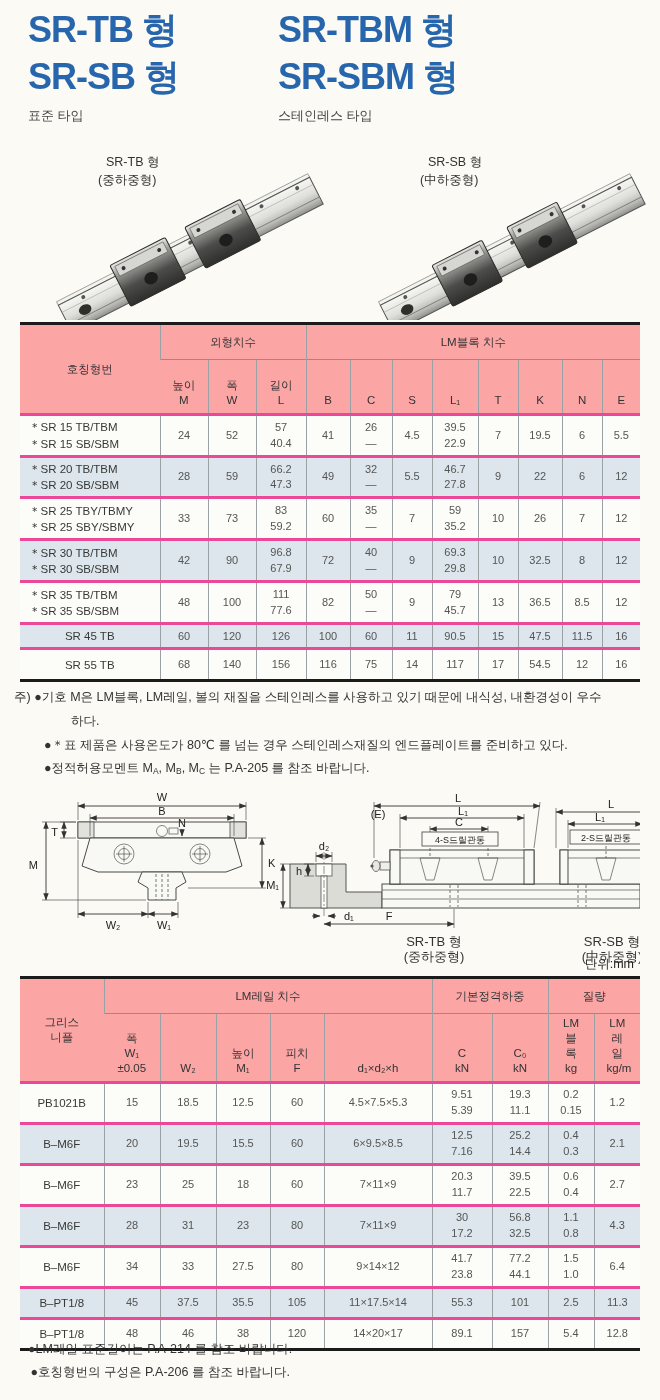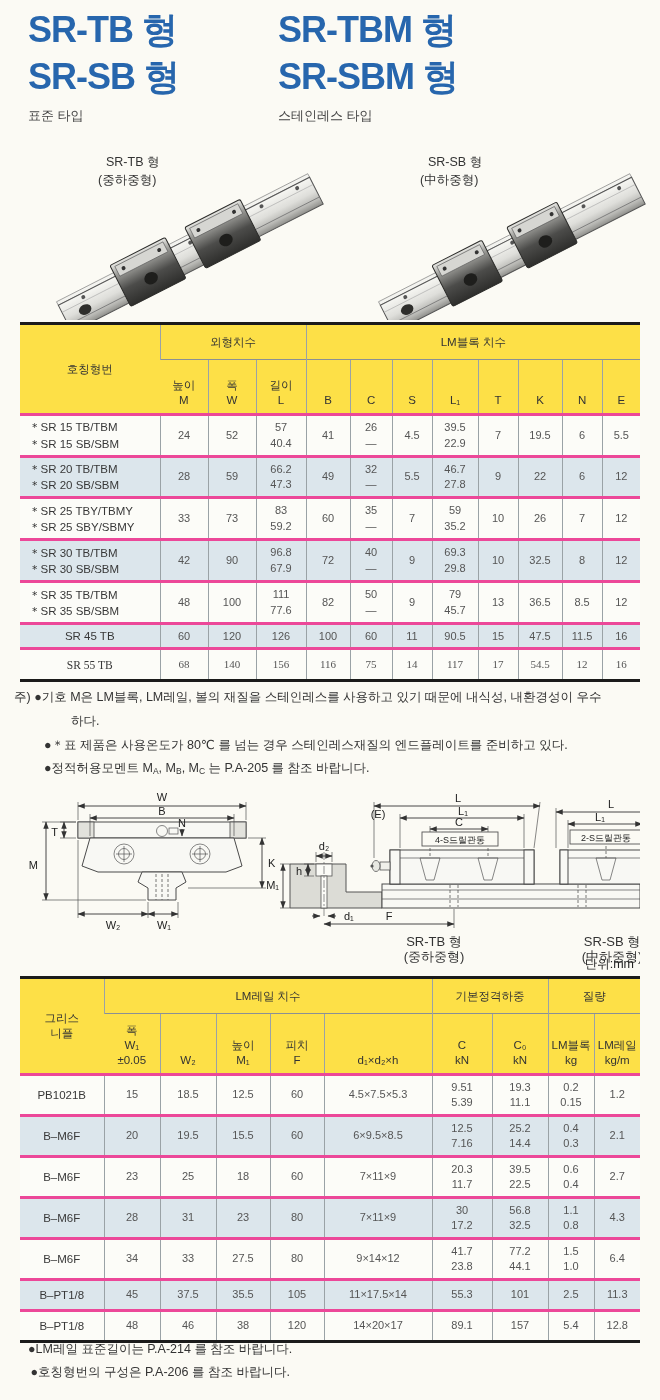--- a/index.html
+++ b/index.html
@@ -17,22 +17,22 @@
   
   .photo { position:absolute; top:146px; width:295px; height:174px; }
   .photo.left { left:36px; } .photo.right { left:358px; }
   .photo-label { font-size:12.5px; fill:#333; }
   
   table { border-collapse:collapse; table-layout:fixed; width:620px;
           border-top:3px solid #1b1b1b; border-bottom:3px solid #1b1b1b;
           background:#fcfcf8; }
   #dim-table { position:absolute; top:322px; left:20px; }
   #rail-table { position:absolute; top:976px; left:20px; }
-  th { background:#fde047; font-weight:normal; font-size:11.5px; color:#333;
-       white-space:pre-line; line-height:1.3; padding:2px 0; vertical-align:middle; }
+  th { background:#fca5a5; font-weight:normal; font-size:11.5px; color:#333;
+       white-space:pre-line; line-height:1.3; padding:2px 12px; vertical-align:middle; }
   thead { border-bottom:2px solid #3a3a3a; }
   th + th, td + td { border-left:1px solid #9aa2a6; }
   .group-row th { height:30px; }
   .sub-row th { height:46px; border-top:1px solid #8a9094; vertical-align:bottom; padding-bottom:5px; }
   #rail-table .sub-row th { height:52px; }
   tbody tr { border-top:3px solid #ec4899; }
   td { font-size:11px; color:#555; text-align:center; white-space:pre-line;
        line-height:1.4; padding:3px 0; vertical-align:middle; }
   td.model { text-align:left; padding-left:9px; color:#383838; font-size:11.5px; }
   td.model.center { text-align:center; padding-left:0; }
@@ -288,21 +288,21 @@
         <td>126</td>
         <td>100</td>
         <td>60</td>
         <td>11</td>
         <td>90.5</td>
         <td>15</td>
         <td>47.5</td>
         <td>11.5</td>
         <td>16</td>
       </tr>
-      <tr style="height: 32px; font-family: Liberation Serif, serif;">
+      <tr style="height: 32px;">
         <td class="model center">SR 55 TB</td>
         <td>68</td>
         <td>140</td>
         <td>156</td>
         <td>116</td>
         <td>75</td>
         <td>14</td>
         <td>117</td>
         <td>17</td>
         <td>54.5</td>

